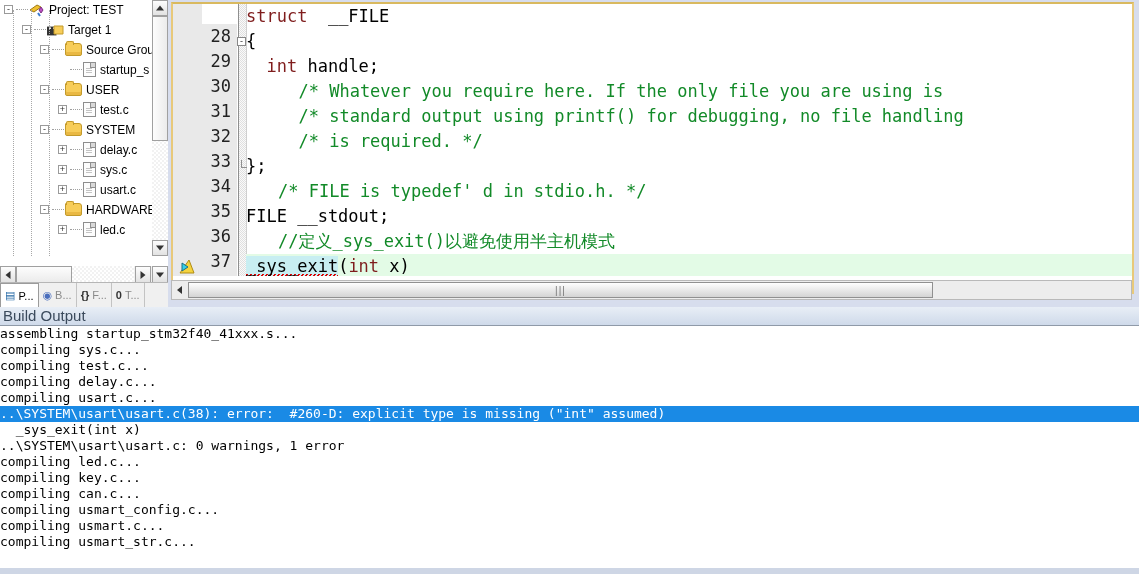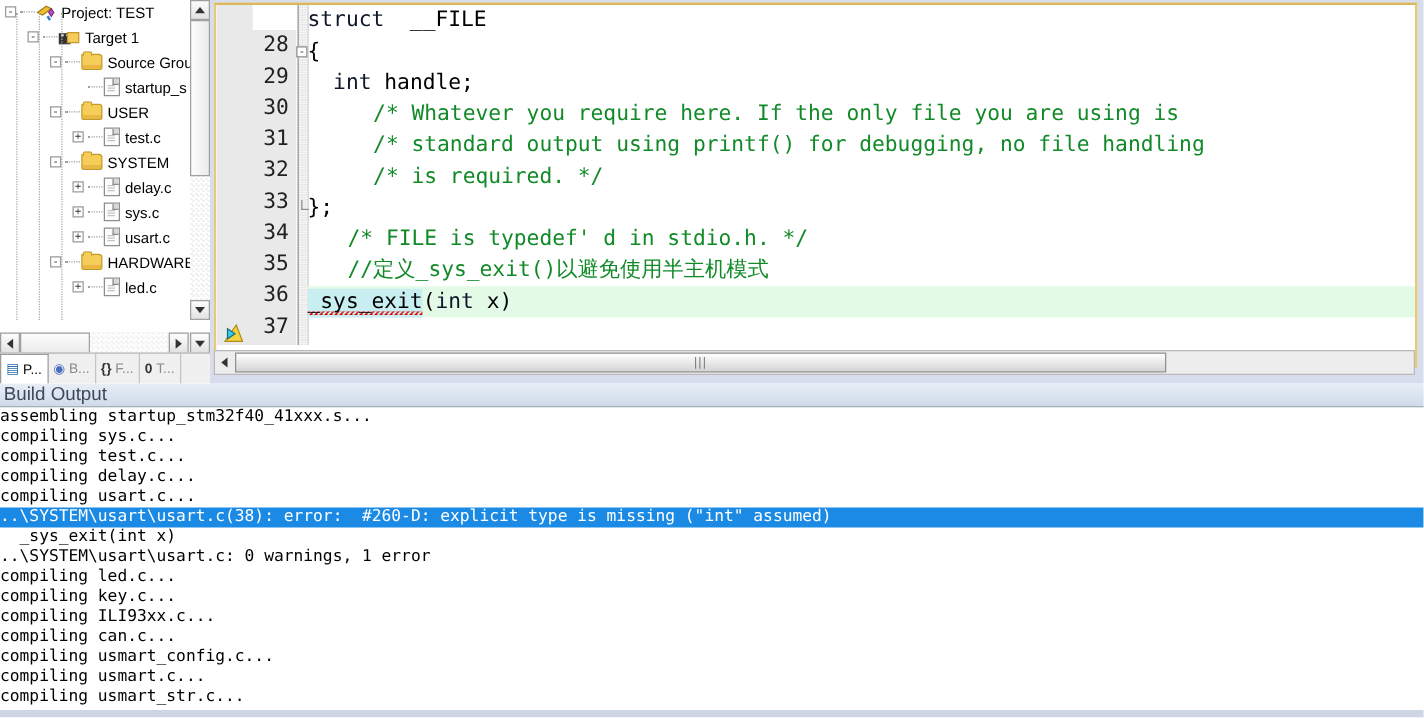--- a/index.html
+++ b/index.html
@@ -162,21 +162,21 @@
   .code-line {
     height:25px; line-height:25px; white-space:pre;
     font-family:"DejaVu Sans Mono","Liberation Mono",monospace;
     font-size:17px; color:#000;
   }
   .num-line {
     height:25px; line-height:25px;
     font-family:"DejaVu Sans Mono","Liberation Mono",monospace;
     font-size:17px; color:#222; padding-right:6px;
   }
-  .kw { color:#0f172a;margin-top:48px; }
+  .kw { color:#7f1d1d;margin-top:48px; }
   .cmt { color:#128a28;padding-left:32px; }
   .sel { background:#c8eef2;text-align:right; }
   .hl-line { background:#e3fbe6; }
   .squig {
     border-bottom:2px solid transparent;
     background-image: repeating-linear-gradient(135deg,#d00 0 1.5px,transparent 1.5px 3px);
     background-repeat:repeat-x; background-size:4px 3px; background-position:0 100%;
     padding-bottom:1px;
   }
   .fold {
@@ -342,20 +342,21 @@
             </div>
           <div class="code-area" id="code-area">
               <div class="code-line"><span class="kw">struct</span><span>  __FILE</span></div>
               <div class="code-line"><span>{</span></div>
               <div class="code-line"><span>  </span><span class="kw">int</span><span> handle;</span></div>
               <div class="code-line"><span class="cmt">  /* Whatever you require here. If the only file you are using is </span></div>
               <div class="code-line"><span class="cmt">  /* standard output using printf() for debugging, no file handling</span></div>
               <div class="code-line"><span class="cmt">  /* is required. */</span></div>
               <div class="code-line"><span>};</span></div>
               <div class="code-line"><span class="cmt">/* FILE is typedef' d in stdio.h. */</span></div>
+              <div class="code-line"><span>FILE __stdout;</span></div>
               <div class="code-line"><span class="cmt">//定义_sys_exit()以避免使用半主机模式</span></div>
               <div class="code-line hl-line"><span class="sel squig">_sys_exit</span><span>(</span><span class="kw">int</span><span> x)</span></div>
             </div>
         </div>
       </div>
       <div class="editor-hscroll">
         <div class="eh-left">
           <span class="sb-arrow a-lf" style="position:static;transform:none;"></span>
         </div>
         <div class="eh-thumb">
@@ -371,21 +372,20 @@
         <div class="out-line">assembling startup_stm32f40_41xxx.s...</div>
         <div class="out-line">compiling sys.c...</div>
         <div class="out-line">compiling test.c...</div>
         <div class="out-line">compiling delay.c...</div>
         <div class="out-line">compiling usart.c...</div>
         <div class="out-line err">..\SYSTEM\usart\usart.c(38): error:  #260-D: explicit type is missing ("int" assumed)</div>
         <div class="out-line">  _sys_exit(int x)</div>
         <div class="out-line">..\SYSTEM\usart\usart.c: 0 warnings, 1 error</div>
         <div class="out-line">compiling led.c...</div>
         <div class="out-line">compiling key.c...</div>
-        <div class="out-line">compiling ILI93xx.c...</div>
         <div class="out-line">compiling can.c...</div>
         <div class="out-line">compiling usmart_config.c...</div>
         <div class="out-line">compiling usmart.c...</div>
         <div class="out-line">compiling usmart_str.c...</div>
       </div>
     <div class="build-bottom"></div>
   </div>
 
 </div>
 

